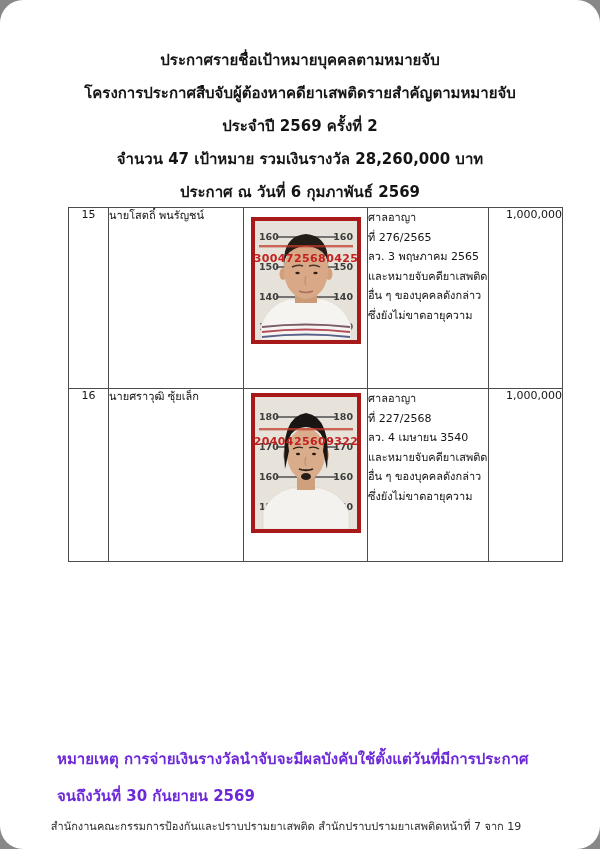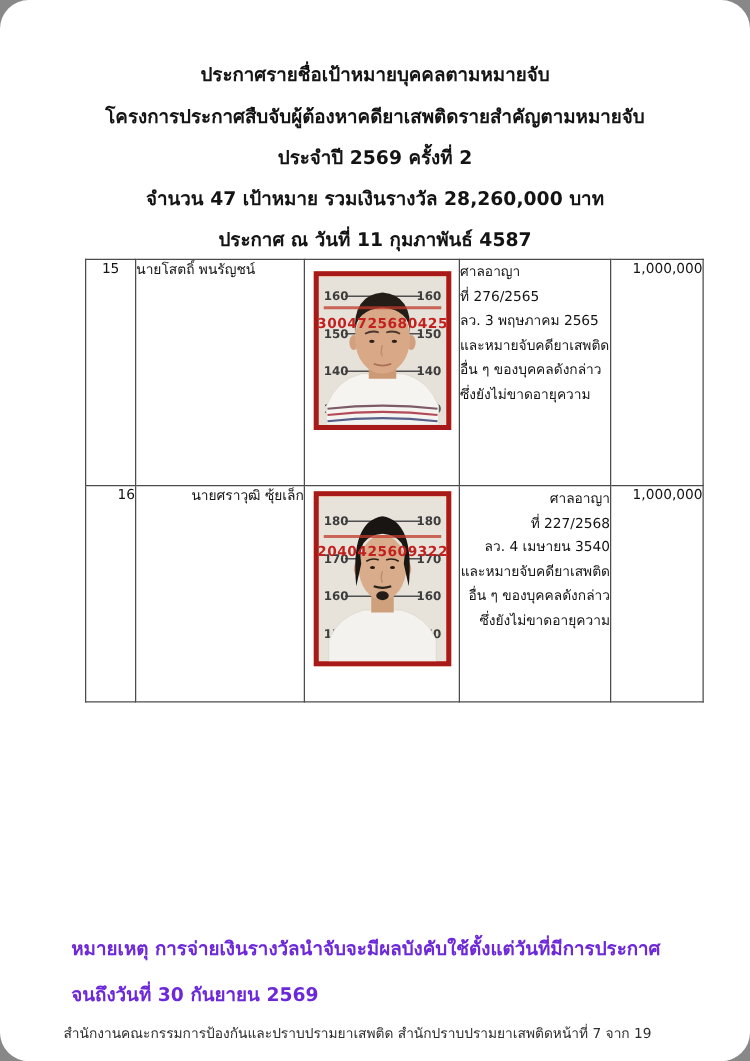--- a/index.html
+++ b/index.html
@@ -12,28 +12,28 @@
   .doc-header .hline{height:33px;line-height:33px;white-space:nowrap;}
 
   
   table.doc-table{position:absolute;left:68px;top:207px;width:494px;
                   border-collapse:collapse;table-layout:fixed;}
   .doc-table th,.doc-table td{border:1.4px solid #4c4c4c;padding:0;vertical-align:top;
                   font-size:11px;font-weight:normal;overflow:hidden;}
   .doc-table th{height:68px;vertical-align:middle;text-align:center;font-size:11.5px;
                 font-weight:bold;line-height:1.8;}
   tr.row-a td{height:180px;}
-  tr.row-b td{height:172px;text-align:right;}
+  tr.row-b td{height:172px;}
   .cell-no{text-align:center;padding-top:8px;}
   .cell-name{padding:8px 2px 0 4px;line-height:15px;}
   .cell-warrant{padding:7px 2px 0 5px;line-height:19.5px;}
   .cell-reward{text-align:right;padding:7px 3px 0 0;}
 
   
-  .photo{display:block;border:4px solid #a81a1a;background:#fdba74;width:102px;}
+  .photo{display:block;border:4px solid #a81a1a;background:#f9a8d4;width:102px;}
   .photo-a{margin:9px 0 0 7px;}
   .photo-b{margin:4px 0 0 7px;}
   .photo svg{display:block;}
   .mark-label{font-size:9.5px;font-weight:bold;fill:#3d3d3d;}
   .id-overlay{font-size:11px;font-weight:bold;fill:#c32120;letter-spacing:.4px;}
 
   
   .note{position:absolute;left:57px;top:741px;font-size:15px;font-weight:bold;
         color:#6d28d9;line-height:37px;}
 
@@ -44,21 +44,21 @@
 </head>
 <body>
 
 <div class="page">
 
   <div class="doc-header">
     <div class="hline">ประกาศรายชื่อเป้าหมายบุคคลตามหมายจับ</div>
     <div class="hline">โครงการประกาศสืบจับผู้ต้องหาคดียาเสพติดรายสำคัญตามหมายจับ</div>
     <div class="hline">ประจำปี 2569 ครั้งที่ 2</div>
     <div class="hline">จำนวน 47 เป้าหมาย รวมเงินรางวัล 28,260,000 บาท</div>
-    <div class="hline">ประกาศ ณ วันที่ 11 กุมภาพันธ์ 4587</div>
+    <div class="hline">ประกาศ ณ วันที่ 6 กุมภาพันธ์ 2569</div>
   </div>
 
   <table class="doc-table">
     <colgroup>
       <col style="width:40px">
         <col style="width:135px">
         <col style="width:124px">
       <col style="width:121px">
         <col style="width:74px">
     </colgroup>

